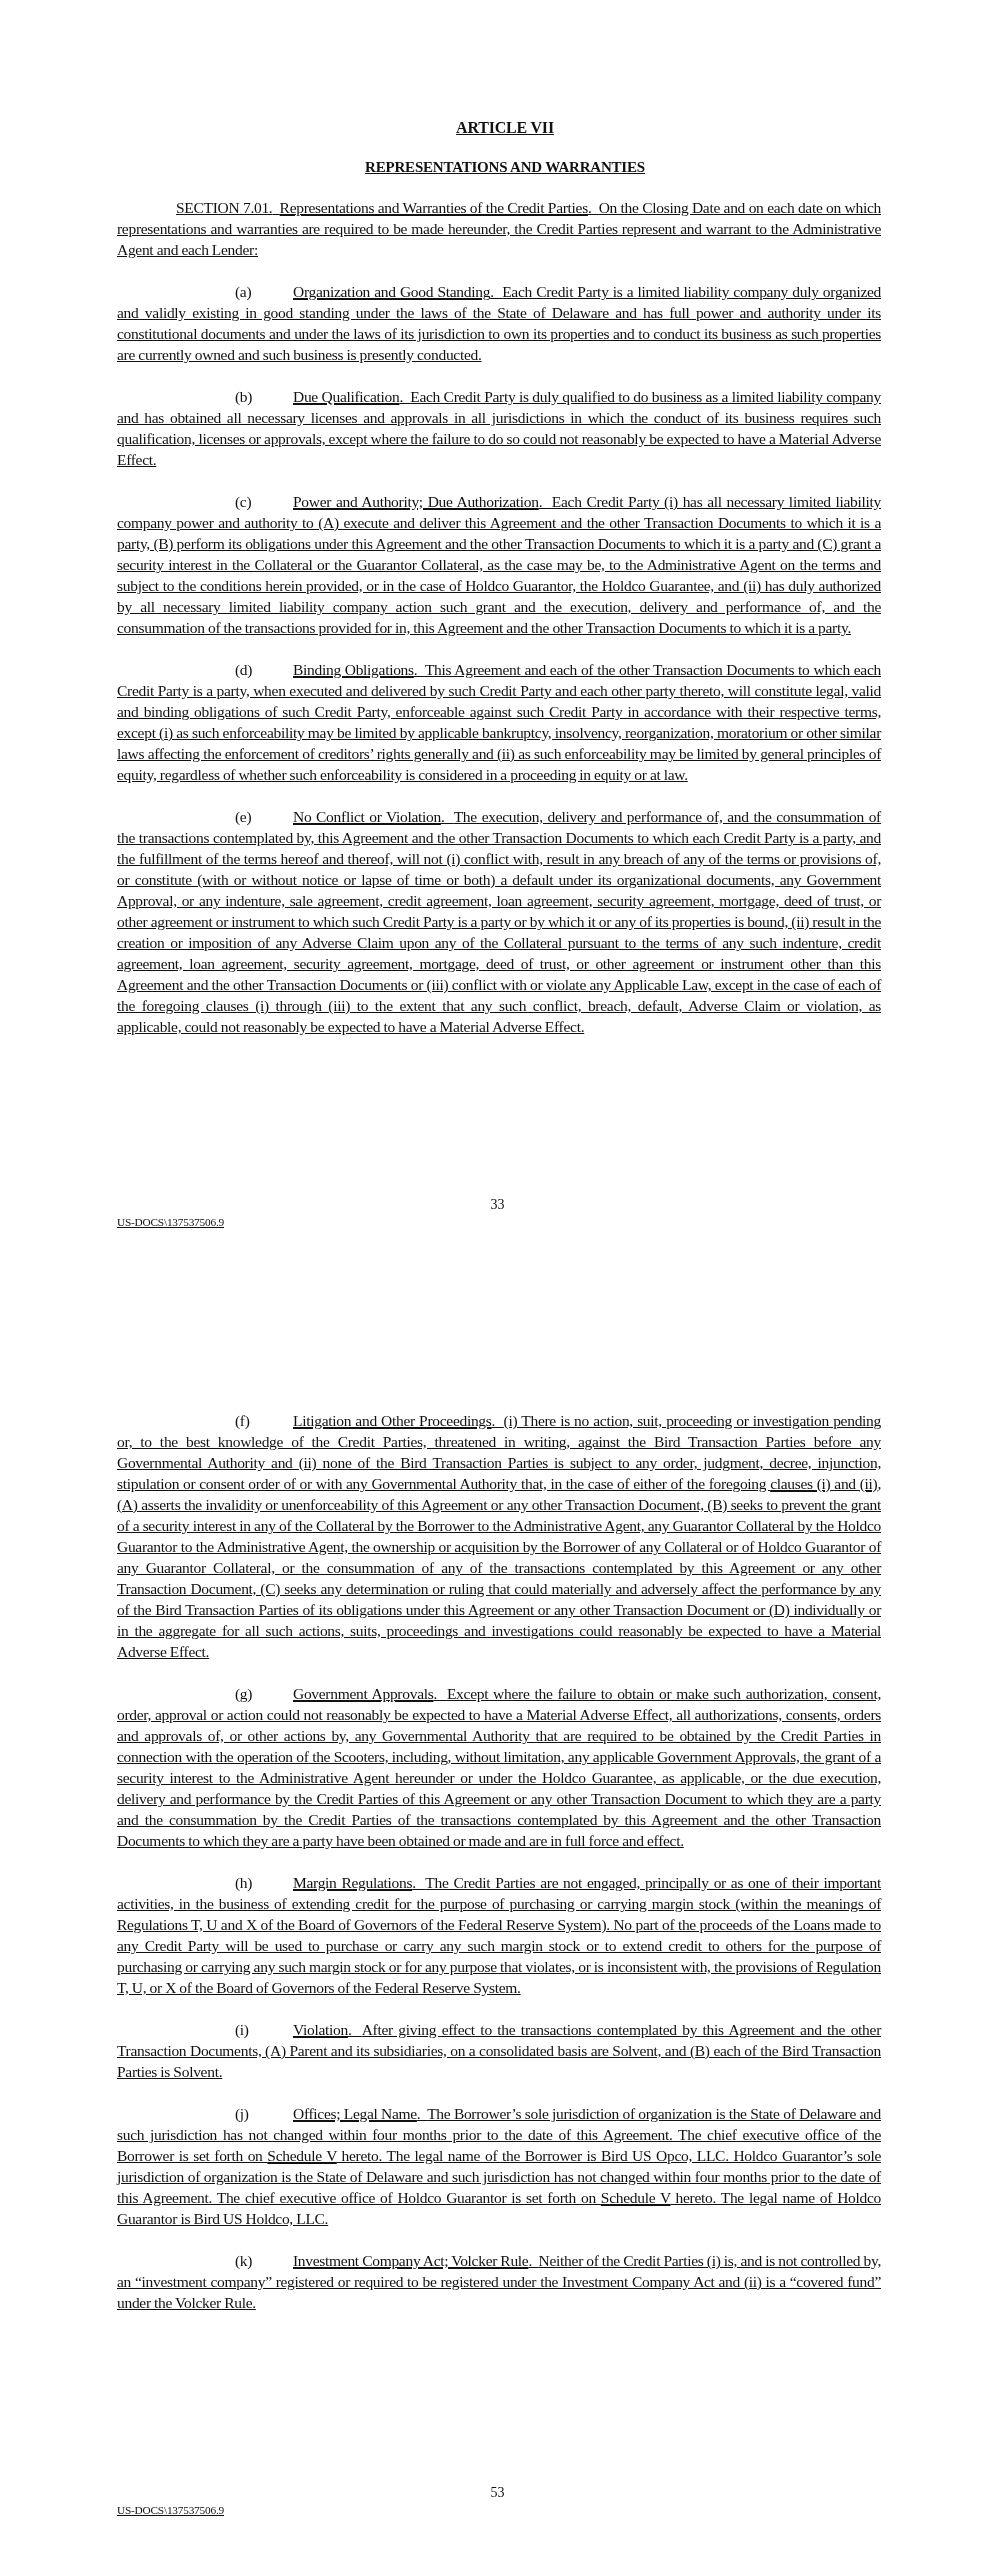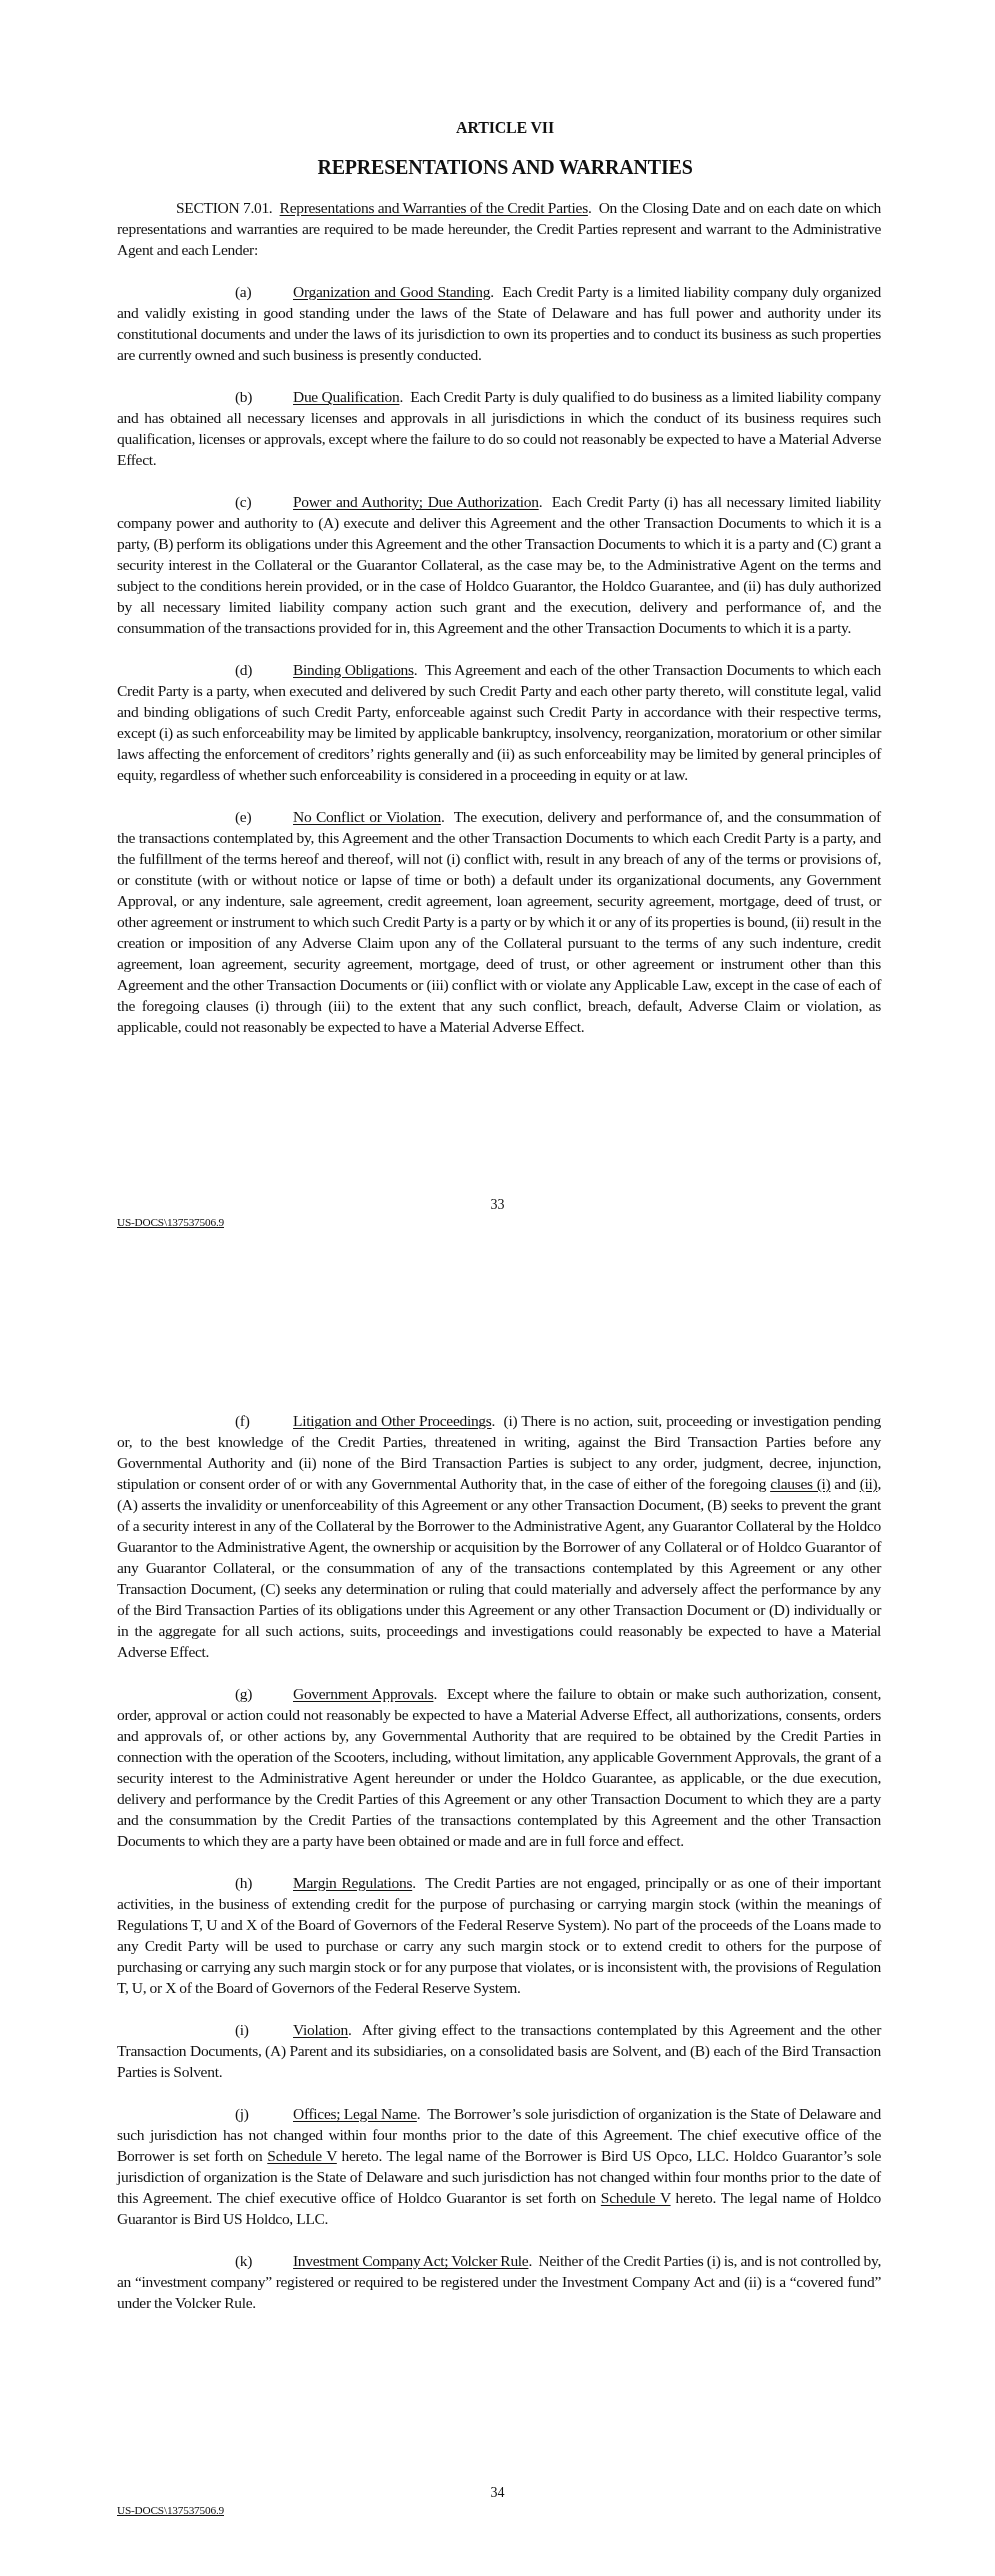--- a/index.html
+++ b/index.html
@@ -12,36 +12,37 @@
       height: 2576px;
       position: relative;
       font-family: "Liberation Serif", "DejaVu Serif", serif;
       color: #111111;
       overflow: hidden;
     }
     .page {
       position: absolute;
       left: 117px;
       width: 776px;
+      text-decoration: underline;
     }
     .page1 { top: 117px; }
     .page2 { top: 1410px; }
 
     .article-title {
       text-align: center;
       font-weight: bold;
       font-size: 16px;
       line-height: 21px;
       margin: 0 0 19px 0;
       letter-spacing: -0.2px;
     }
     .article-subtitle {
       text-align: center;
       font-weight: bold;
-      font-size: 20px;
+      font-size: 15px;
       line-height: 21px;
       margin: 0 0 19px 0;
       letter-spacing: -0.2px;
     }
     p.para {
       margin: 0 12px 21px 0;
       font-size: 15.5px;
       line-height: 21px;
       text-align: justify;
       letter-spacing: -0.3px;
@@ -106,15 +107,15 @@
 
   <p class="para"><span class="sub-label">(h)</span><span class="u">Margin Regulations</span>.&nbsp; <span>The Credit Parties are not engaged, principally or as one of their important activities, in the business of extending credit for the purpose of purchasing or carrying margin stock (within the meanings of Regulations T, U and X of the Board of Governors of the Federal Reserve System). No part of the proceeds of the Loans made to any Credit Party will be used to purchase or carry any such margin stock or to extend credit to others for the purpose of purchasing or carrying any such margin stock or for any purpose that violates, or is inconsistent with, the provisions of Regulation T, U, or X of the Board of Governors of the Federal Reserve System.</span></p>
 
   <p class="para"><span class="sub-label">(i)</span><span class="u">Violation</span>.&nbsp; <span>After giving effect to the transactions contemplated by this Agreement and the other Transaction Documents, (A) Parent and its subsidiaries, on a consolidated basis are Solvent, and (B) each of the Bird Transaction Parties is Solvent.</span></p>
 
   <p class="para"><span class="sub-label">(j)</span><span class="u">Offices; Legal Name</span>.&nbsp; <span>The Borrower’s sole jurisdiction of organization is the State of Delaware and such jurisdiction has not changed within four months prior to the date of this Agreement.  The chief executive office of the Borrower is set forth on </span><span class="u">Schedule V</span><span> hereto.  The legal name of the Borrower is Bird US Opco, LLC.  Holdco Guarantor’s sole jurisdiction of organization is the State of Delaware and such jurisdiction has not changed within four months prior to the date of this Agreement.  The chief executive office of Holdco Guarantor is set forth on </span><span class="u">Schedule V</span><span> hereto.  The legal name of Holdco Guarantor is Bird US Holdco, LLC.</span></p>
 
   <p class="para"><span class="sub-label">(k)</span><span class="u">Investment Company Act; Volcker Rule</span>.&nbsp; <span>Neither of the Credit Parties (i) is, and is not controlled by, an “investment company” registered or required to be registered under the Investment Company Act and (ii) is a “covered fund” under the Volcker Rule.</span></p>
 </div>
 
-<div class="page-number pn2">34</div>
+<div class="page-number pn2">53</div>
 <div class="doc-id id2">US-DOCS\137537506.9</div>
 
 
 </body></html>

